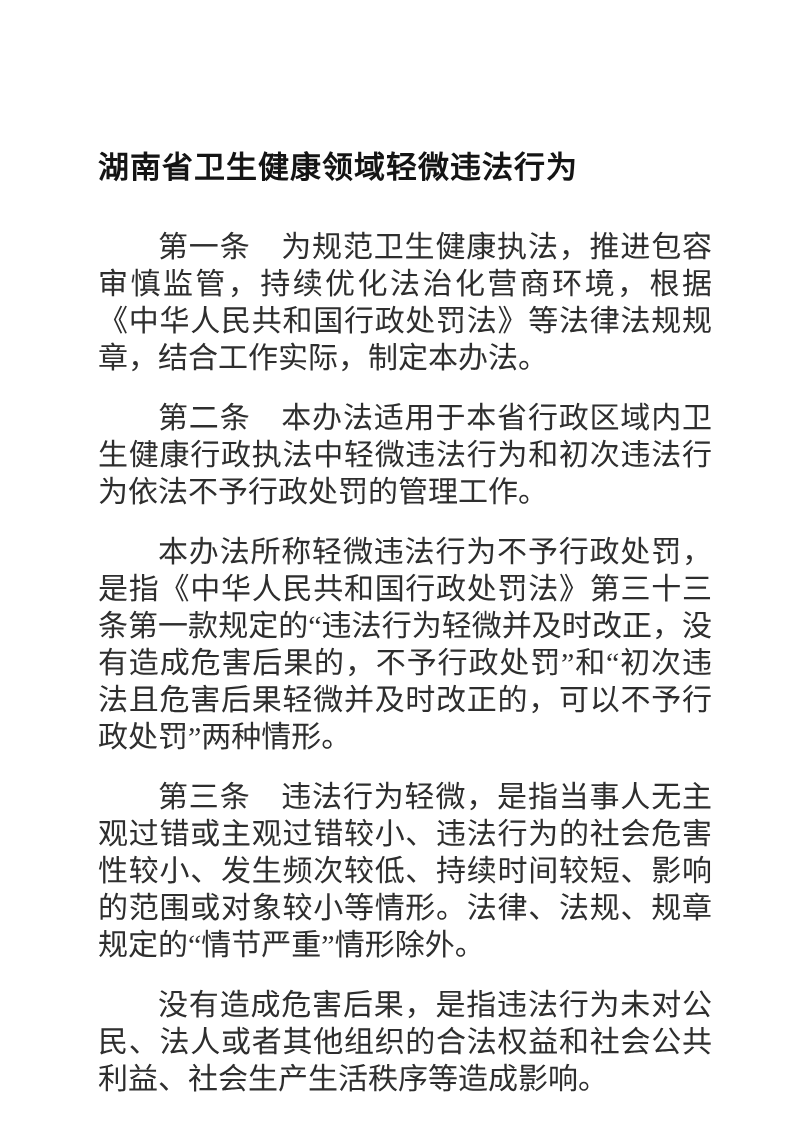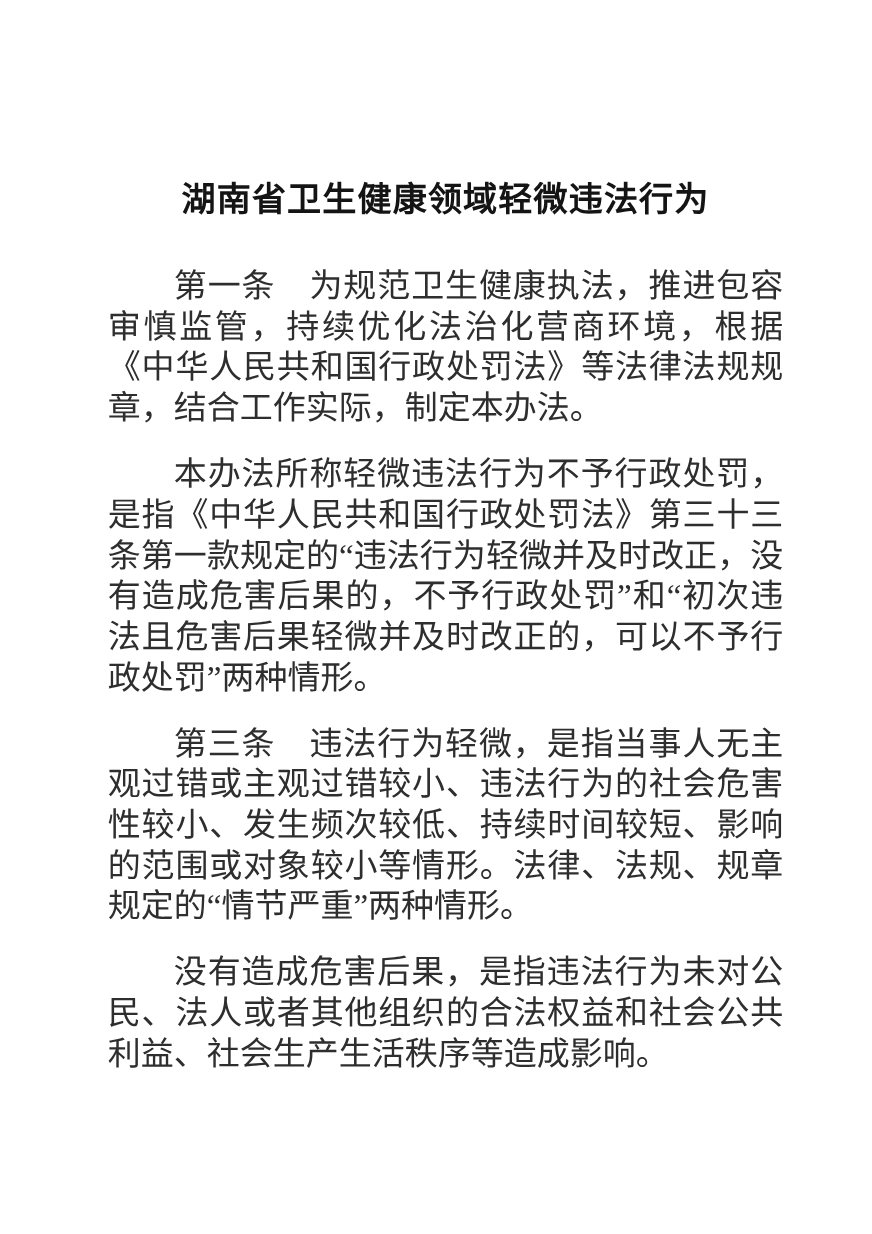--- a/index.html
+++ b/index.html
@@ -15,27 +15,26 @@
     height:1122px;
     margin:0 auto;
     background:var(--page-bg);
     overflow:hidden;
     font-family:"Liberation Serif","DejaVu Serif",serif;
   }
   .content{
     padding:150px 81px 0 98px;
   }
   .doc-title{
-    text-align:center;
     font-weight:700;
     font-size:31px;
     line-height:36px;
     letter-spacing:1px;
     color:var(--title-color);
-    margin:14px;
+    margin:0;
   }
   .doc-title.line2{
     margin-top:46px;
   }
   .doc-body{
     margin-top:42px;
     color:var(--body-color);
   }
   .doc-body p{
     margin:0 0 23px 0;
@@ -54,19 +53,20 @@
 <body>
 
 <div class="page">
   <div class="content">
 
     <h1 class="doc-title line1">湖南省卫生健康领域轻微违法行为</h1>
 
 
     <div class="doc-body">
       <p>第一条　为规范卫生健康执法，推进包容审慎监管，持续优化法治化营商环境，根据《中华人民共和国行政处罚法》等法律法规规章，结合工作实际，制定本办法。</p>
+      <p>第二条　本办法适用于本省行政区域内卫生健康行政执法中轻微违法行为和初次违法行为依法不予行政处罚的管理工作。</p>
       <p>本办法所称轻微违法行为不予行政处罚，是指《中华人民共和国行政处罚法》第三十三条第一款规定的“违法行为轻微并及时改正，没有造成危害后果的，不予行政处罚”和“初次违法且危害后果轻微并及时改正的，可以不予行政处罚”两种情形。</p>
-      <p>第三条　违法行为轻微，是指当事人无主观过错或主观过错较小、违法行为的社会危害性较小、发生频次较低、持续时间较短、影响的范围或对象较小等情形。法律、法规、规章规定的“情节严重”两种情形。</p>
+      <p>第三条　违法行为轻微，是指当事人无主观过错或主观过错较小、违法行为的社会危害性较小、发生频次较低、持续时间较短、影响的范围或对象较小等情形。法律、法规、规章规定的“情节严重”情形除外。</p>
       <p>没有造成危害后果，是指违法行为未对公民、法人或者其他组织的合法权益和社会公共利益、社会生产生活秩序等造成影响。</p>
     </div>
 
   </div>
 </div>
 
 </body></html>

